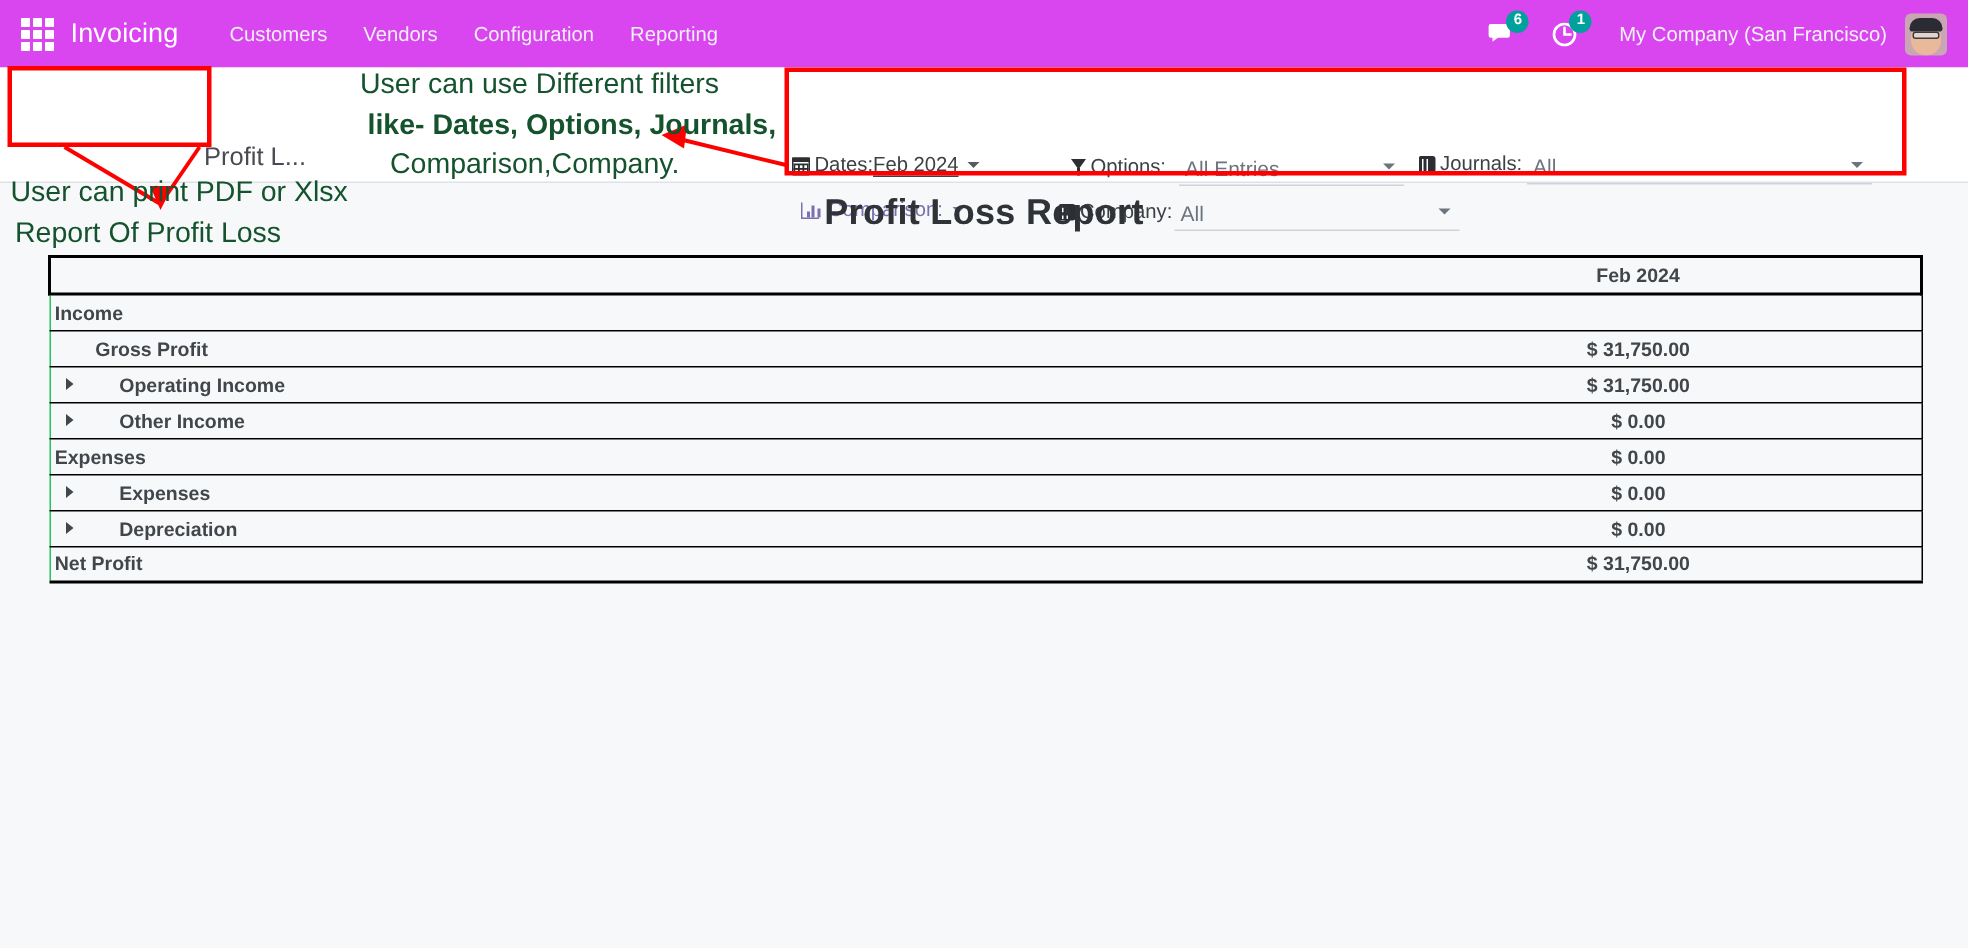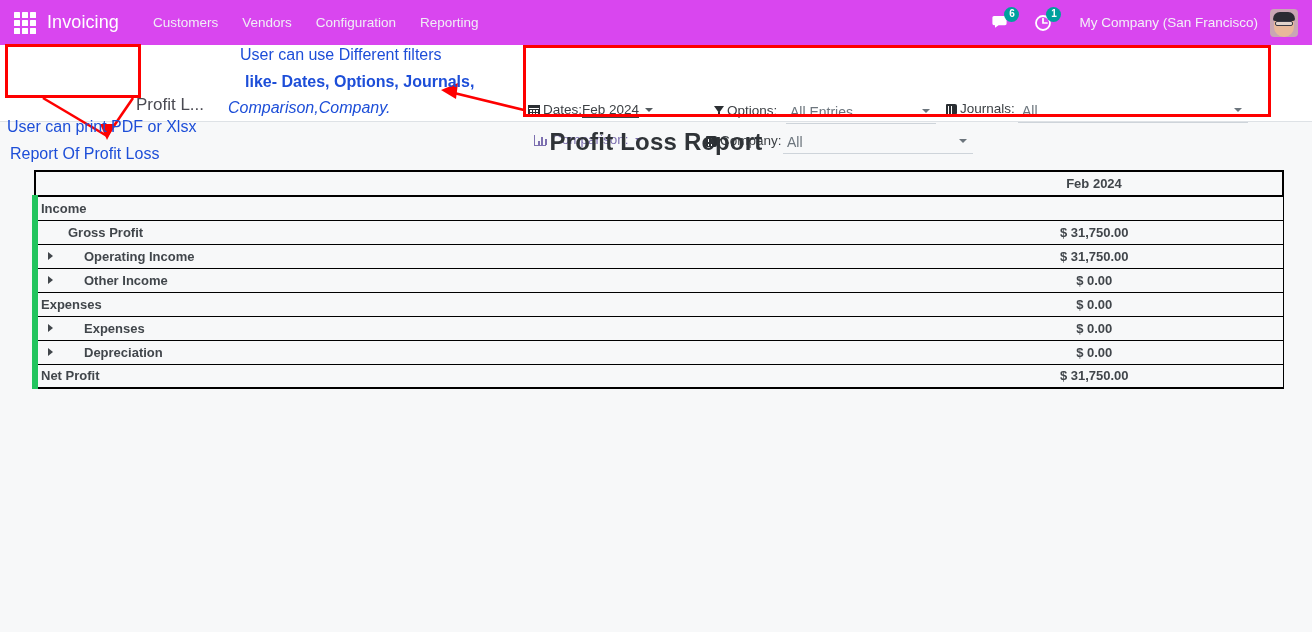--- a/index.html
+++ b/index.html
@@ -233,21 +233,21 @@
     vertical-align: middle;
   }
   #report-table thead th {
     border-top: 2px solid #000000;
     border-bottom: 2px solid #000000;
     height: 25px;
     font-weight: bold;
   }
   #report-table thead th:first-child { border-left: 2px solid #000; }
   #report-table thead th:last-child  { border-right: 2px solid #000; }
-  #report-table tbody td:first-child { border-left: 6px solid #22c55e; }
+  #report-table tbody td:first-child { border-left: 1px solid #22c55e; }
   #report-table tbody td:last-child  { border-right: 1px solid #000; }
   #report-table tbody tr:last-child td { border-bottom: 2px solid #000; }
 
   .col-name { width: 871px; }
   .col-val  { width: 377px; text-align: center; }
 
   .cell-name {
     display: flex; align-items: center;
     font-weight: bold; font-size: 13px;
   }
@@ -267,22 +267,22 @@
   .val { font-weight: bold; font-size: 13px; }
 
   
   .anno-box {
     position: absolute;
     border: 3px solid #fe0000;
     pointer-events: none;
   }
   .anno-text {
     position: absolute;
-    color: #1d4ed8;
-    font-size: 16px;
+    color: #14532d;
+    font-size: 19px;
     white-space: nowrap;
     font-family: "Liberation Sans", sans-serif;
   }
   #anno-svg {
     position: absolute; left: 0; top: 0;
     width: 1312px; height: 632px;
     pointer-events: none;
   }
 </style>
 </head>
@@ -469,13 +469,13 @@
 
   <path d="M524 110 L450 92" stroke="#fe0000" stroke-width="2.6" fill="none"></path>
   <path d="M441 90 L458 83 L456 99 Z" fill="#fe0000"></path>
 </svg>
 
 <div class="anno-text" style="left:7px; top:118px;">User can print PDF or Xlsx</div>
 <div class="anno-text" style="left:10px; top:145px;">Report Of Profit Loss</div>
 
 <div class="anno-text" style="left:240px; top:46px;">User can use Different filters</div>
 <div class="anno-text" style="left:245px; top:73px;font-weight:bold;">like- Dates, Options, Journals,</div>
-<div class="anno-text" style="left:228px; top:99px;font-style:italic;">Comparison,Company.</div>
+<div class="anno-text" style="left:260px; top:99px;">Comparison,Company.</div>
 
 </body></html>

